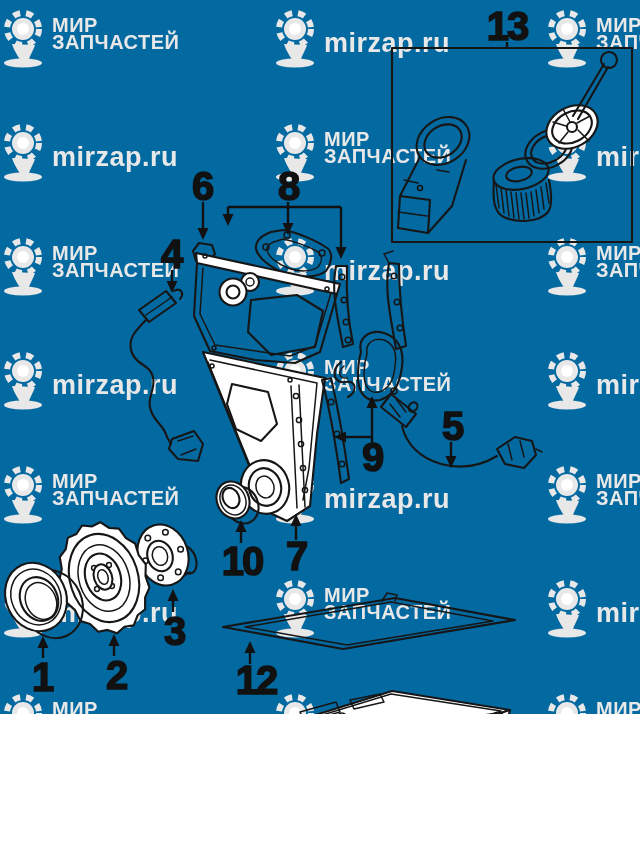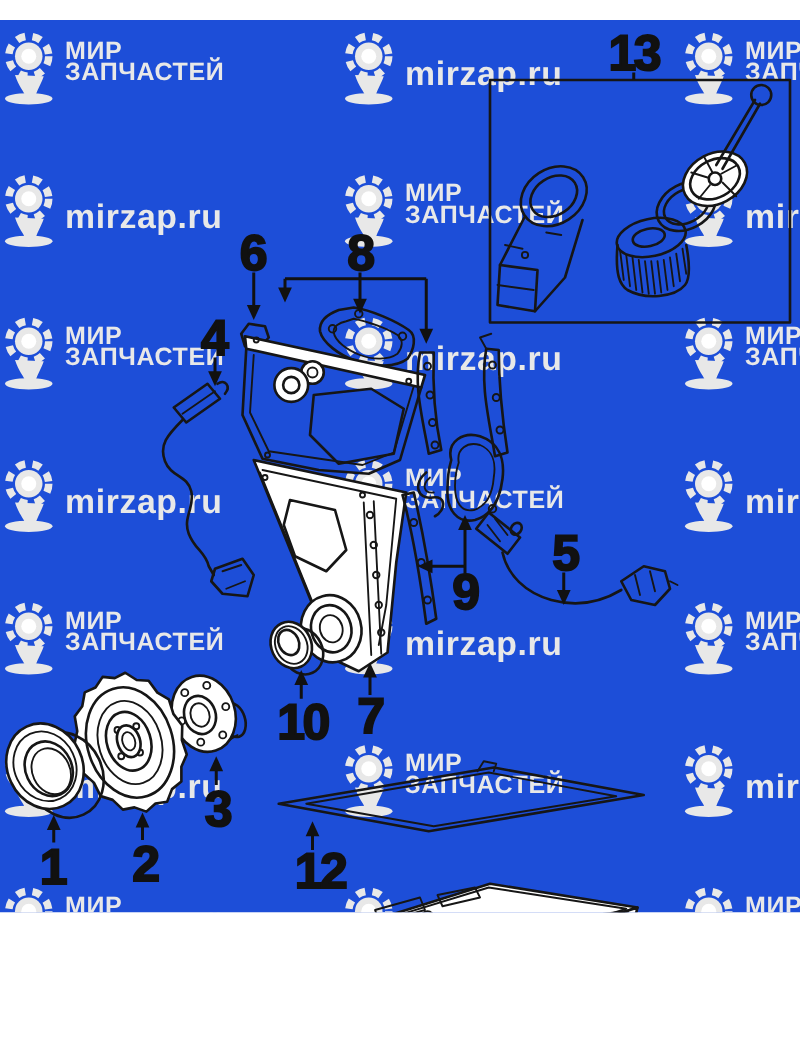--- a/index.html
+++ b/index.html
@@ -1,17 +1,17 @@
 <!DOCTYPE html>
 <html><head>
 <meta charset="utf-8">
 <style>
   html,body{margin:0;padding:0;background:#fff;}
-  .stage{position:relative;width:640px;height:714px;background:#1d4ed8;overflow:hidden;
-         font-family:"Liberation Sans",sans-serif;margin-top:16px;}
+  .stage{position:relative;width:640px;height:714px;background:#0369a1;overflow:hidden;
+         font-family:"Liberation Sans",sans-serif;}
   .watermark-layer{position:absolute;inset:0;}
   .wm-cell{position:absolute;display:flex;align-items:flex-start;gap:6px;white-space:nowrap;}
   .wm-text-brand{margin-top:9px;font-size:20px;font-weight:700;line-height:17px;letter-spacing:.5px;}
   .wm-text-site{margin-top:20px;font-size:27px;font-weight:700;letter-spacing:.5px;}
   .art{position:absolute;inset:0;}
   .art *{vector-effect:none;}
   .ln{fill:none;stroke:#161616;stroke-width:2.1;stroke-linecap:round;stroke-linejoin:round;}
   .lnthin{fill:none;stroke:#161616;stroke-width:1.5;stroke-linecap:round;stroke-linejoin:round;}
   .wfill{fill:#ffffff;stroke:#161616;stroke-width:2.1;stroke-linejoin:round;}
   .part-num{font-family:"Liberation Sans",sans-serif;font-weight:900;font-size:40px;

